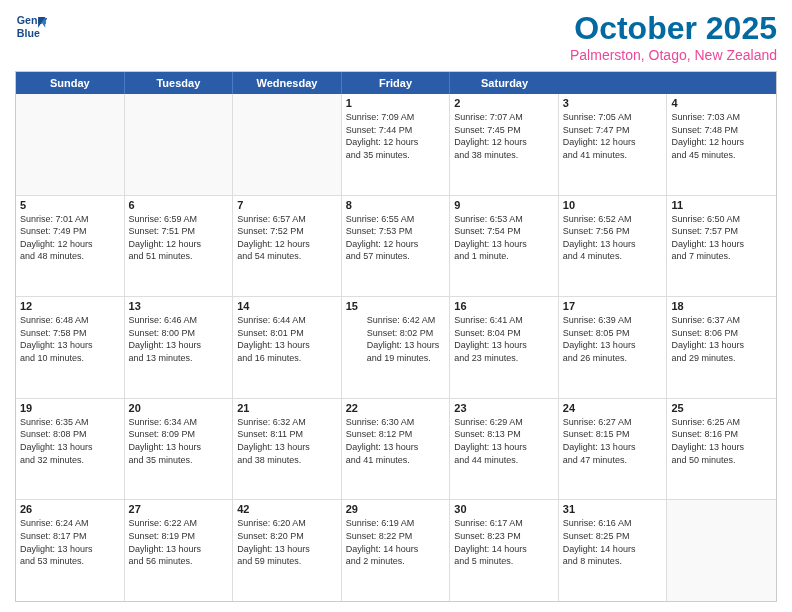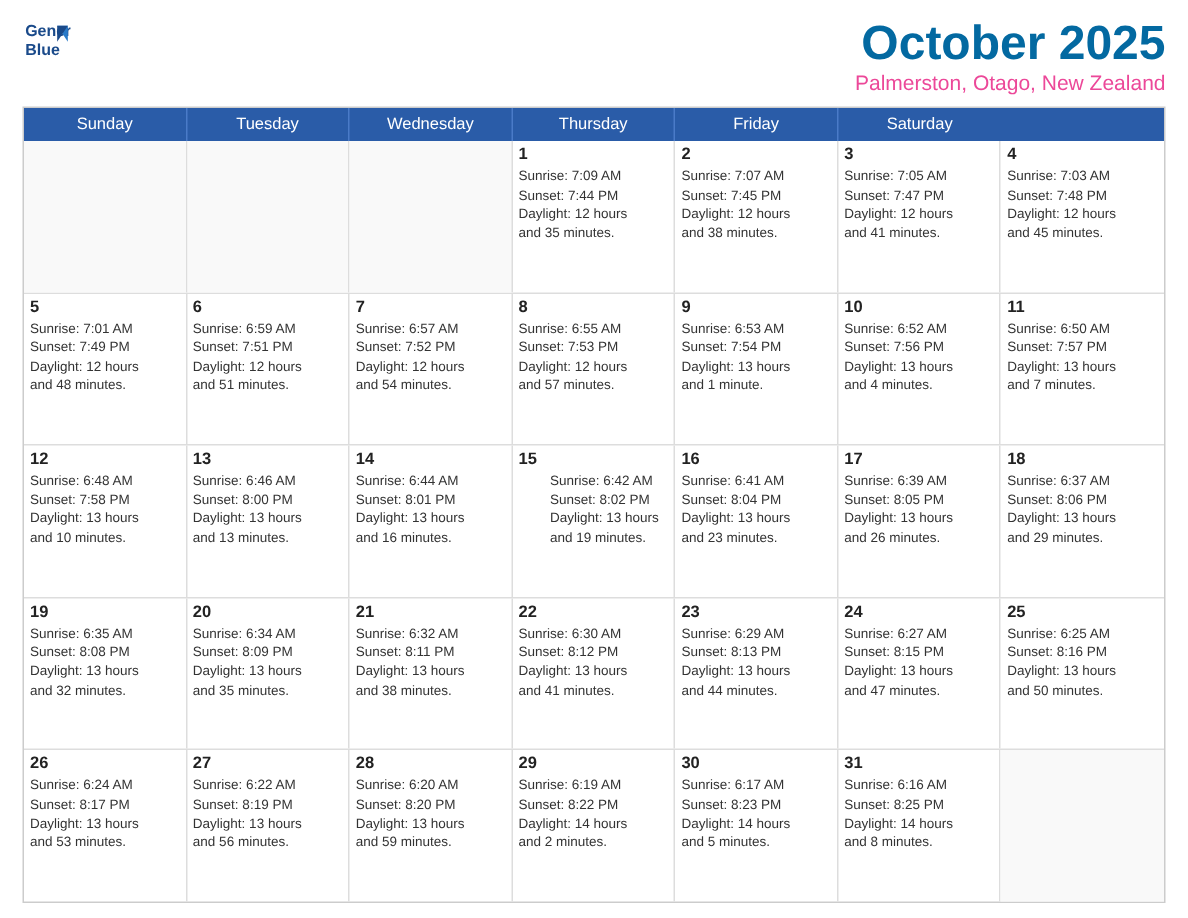--- a/index.html
+++ b/index.html
@@ -51,21 +51,21 @@
       border: 1px solid #ccc;
     }
     .cal-header-row {
       display: grid;
       grid-template-columns: repeat(7, 1fr);
       background: #2a5ca8;
     }
     .cal-header-cell {
       color: #fff;
       font-size: 11px;
-      font-weight: normal;
+      font-weight: bold;
       text-align: center;
       padding: 5px 2px;
       border-right: 1px solid #4a7bc8;
     }
     .cal-header-cell:last-child { border-right: none; }
     .cal-body {
       flex: 1;
       display: flex;
       flex-direction: column;
     }
@@ -115,21 +115,20 @@
       <div class="month-title">October 2025</div>
       <div class="subtitle">Palmerston, Otago, New Zealand</div>
     </div>
   </div>
 
   <div class="calendar">
     <div class="cal-header-row">
       <div class="cal-header-cell">Sunday</div>
       <div class="cal-header-cell">Tuesday</div>
       <div class="cal-header-cell">Wednesday</div>
-      <div class="cal-header-cell">Thursday</div>
       <div class="cal-header-cell">Friday</div>
       <div class="cal-header-cell">Saturday</div>
     </div>
     <div class="cal-body" id="cal-body">
     <div class="cal-row">
           <div class="cal-cell empty"></div>
           <div class="cal-cell empty"></div>
           <div class="cal-cell empty"></div>
           <div class="cal-cell">
             <div class="day-num">1</div>
@@ -322,21 +321,21 @@
 and 53 minutes.</div>
           </div>
           <div class="cal-cell">
             <div class="day-num">27</div>
             <div class="cell-text" style="white-space: pre-line;">Sunrise: 6:22 AM
 Sunset: 8:19 PM
 Daylight: 13 hours
 and 56 minutes.</div>
           </div>
           <div class="cal-cell">
-            <div class="day-num">28</div>
+            <div class="day-num">42</div>
             <div class="cell-text" style="white-space: pre-line;">Sunrise: 6:20 AM
 Sunset: 8:20 PM
 Daylight: 13 hours
 and 59 minutes.</div>
           </div>
           <div class="cal-cell">
             <div class="day-num">29</div>
             <div class="cell-text" style="white-space: pre-line;">Sunrise: 6:19 AM
 Sunset: 8:22 PM
 Daylight: 14 hours

